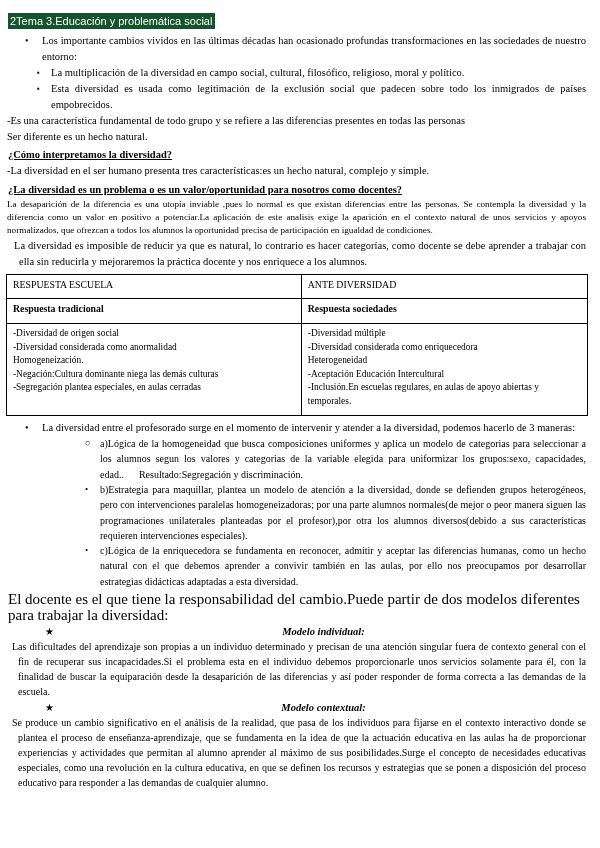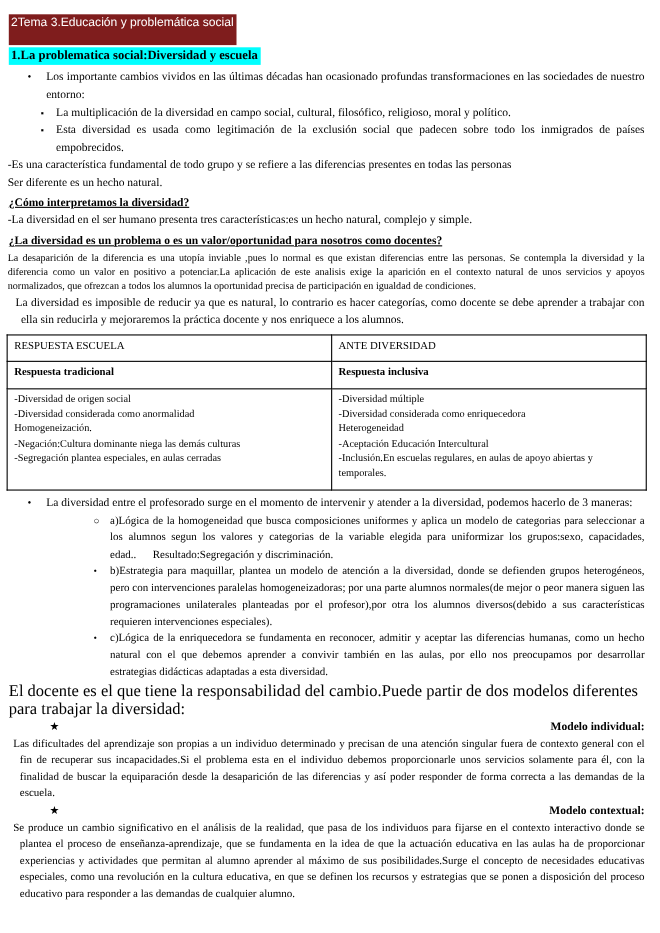--- a/index.html
+++ b/index.html
@@ -4,43 +4,43 @@
 <style>
   html,body{margin:0;padding:0;}
   body{
     width:600px;height:848px;overflow:hidden;background:#ffffff;color:#000;
     font-family:"Liberation Serif", serif;
     -webkit-font-smoothing:antialiased;
   }
   .page{padding:11px 14px 0 6px;}
 
   .title-red{
-    display:inline-block;background:#7f1d1d;color:#ffffff;
+    display:inline-block;background:#14532d;color:#ffffff;
     font-family:"Liberation Sans", sans-serif;
-    font-size:11px;line-height:14px;padding:1px 3px 13px 2px;margin-left:2px;
+    font-size:11px;line-height:14px;padding:1px 3px 1px 2px;margin-left:2px;
   }
   .heading-cyan{
     display:inline-block;background:#00ffff;color:#000;
     font-weight:bold;font-size:11.5px;line-height:14px;padding:1px 3px 1px 2px;margin:2px 0 0 2px;
   }
 
   
   .li{display:flex;align-items:flex-start;}
   .li .t{flex:1;text-align:justify;}
   .glyph{flex:none;}
 
   .l1{margin-left:19px;font-size:10.5px;line-height:16px;margin-top:4px;}
   .l1 .glyph{width:17px;font-size:10px;}
   .l2{margin-left:31px;font-size:10.5px;line-height:16px;}
   .l2 .glyph{width:14px;font-size:8px;line-height:16px;}
   .l3{margin-left:79px;font-size:10px;line-height:15.3px;}
   .l3 .glyph{width:15px;font-size:9px;}
   .lstar{margin-left:39px;font-size:10.5px;line-height:15px;margin-top:1px;}
   .lstar .glyph{width:16px;font-size:10px;}
-  .lstar .t{font-weight:bold;text-align:right;}
+  .lstar .t{font-weight:bold;text-align:center;font-style:italic;}
 
   .q{font-weight:bold;text-decoration:underline;font-size:10.5px;line-height:16px;margin-top:3px;margin-left:2px;}
   .a{font-size:10.5px;line-height:15.5px;margin-left:1px;}
   .pre{white-space:pre-line;}
   .small{font-size:9.2px;line-height:13.2px;text-align:justify;margin-left:1px;}
   .note{font-size:10.5px;line-height:15.5px;margin:1px 0 0 8px;text-align:justify;padding-left:5px;text-indent:-5px;}
 
   table.divtable{
     border-collapse:collapse;width:582px;margin:5px 0 4px 0;table-layout:fixed;
   }
@@ -56,23 +56,20 @@
   .model-body{font-size:10px;line-height:15px;text-align:justify;margin-left:6px;padding-left:6px;text-indent:-6px;}
   b.inb{font-weight:normal;}
 </style>
 </head>
 <body>
 
 <div class="page">
 
   <div>
     <span class="title-red">2Tema 3.Educación y problemática social</span>
-  </div>
-  <div>
-    <span class="heading-cyan">1.La problematica social:Diversidad y escuela</span>
   </div>
 
   <div class="li l1">
     <span class="glyph">•</span>
     <span class="t">Los importante cambios vividos en las últimas décadas han ocasionado profundas transformaciones en las sociedades de nuestro entorno:</span>
   </div>
   <div class="li l2">
     <span class="glyph">▪</span>
     <span class="t">La multiplicación de la diversidad en campo social, cultural, filosófico, religioso, moral y político.</span>
   </div>
@@ -93,21 +90,21 @@
   <div class="note">La diversidad es imposible de reducir ya que es natural, lo contrario es hacer categorías, como docente se debe aprender a trabajar con ella sin reducirla y mejoraremos la práctica docente y nos enriquece a los alumnos.</div>
 
   <table class="divtable">
     <tbody>
         <tr class="throw">
       <td class="c1">RESPUESTA ESCUELA</td>
       <td>ANTE DIVERSIDAD</td>
     </tr>
     <tr class="tsub">
       <td class="c1">Respuesta tradicional</td>
-      <td>Respuesta inclusiva</td>
+      <td>Respuesta sociedades</td>
     </tr>
     <tr class="tbody">
       <td class="c1">
         <div>-Diversidad de origen social</div>
         <div>-Diversidad considerada como anormalidad</div>
         <div>Homogeneización.</div>
         <div>-Negación:Cultura dominante niega las demás culturas</div>
         <div>-Segregación plantea especiales, en aulas cerradas</div>
       </td>
       <td>

